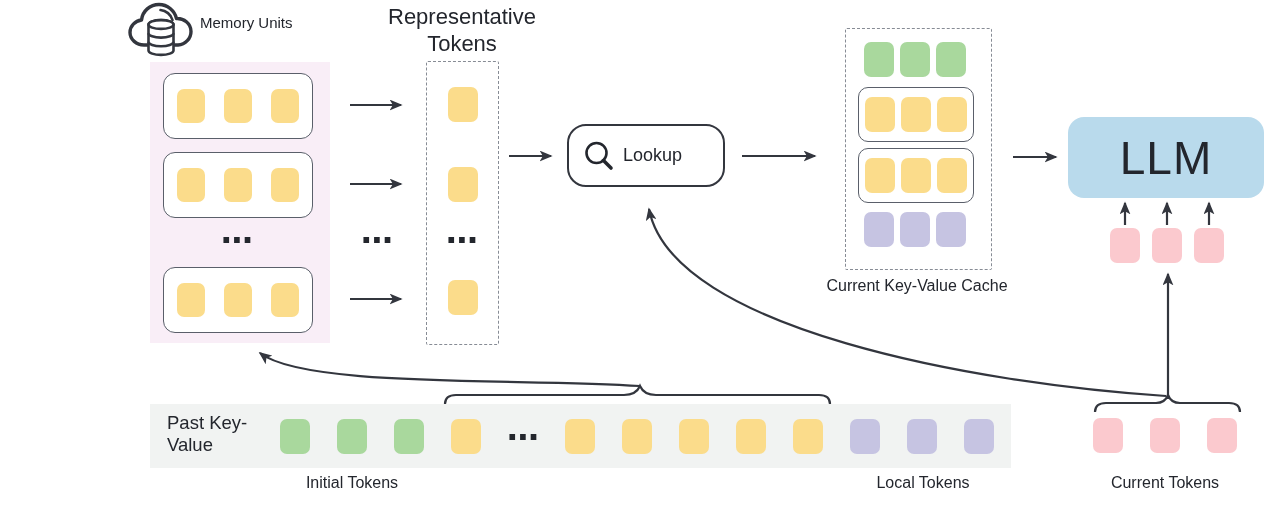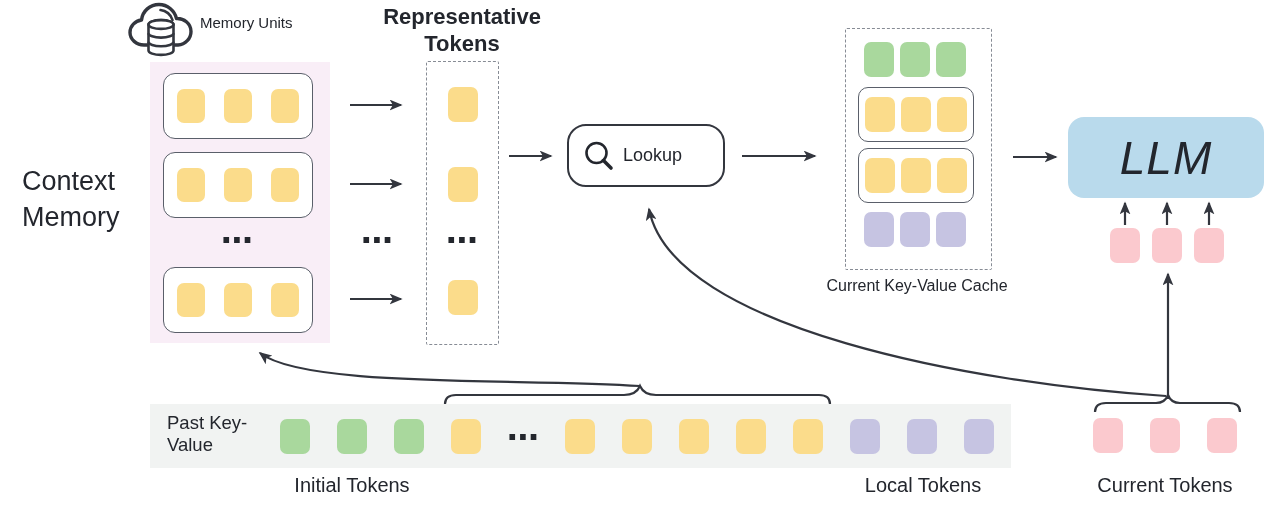--- a/index.html
+++ b/index.html
@@ -10,36 +10,35 @@
   .token{width:28px;height:34px;border-radius:7px;flex:0 0 auto;}
   .token-lg{width:30px;height:35px;border-radius:7px;}
   .flexrow{display:flex;align-items:center;}
   .unit-row{left:163px;width:148px;height:64px;background:#fff;border:1.5px solid var(--box_border);
             border-radius:12px;display:flex;align-items:center;justify-content:center;gap:19px;}
   .dashed-box{border:1.6px dashed var(--dash_border);background:transparent;}
   .cache-plain{left:864px;display:flex;gap:6px;}
   .cache-boxed{left:858px;width:114px;height:53px;background:#fff;border:1.5px solid var(--box_border);
                border-radius:10px;display:flex;align-items:center;justify-content:center;gap:6px;}
   .dots{font-size:32px;font-weight:600;color:var(--text);transform:translate(-50%,-50%);line-height:1;}
-  .caption{font-size:20px;top:474px;white-space:nowrap;}
+  .caption{font-size:16px;top:474px;white-space:nowrap;}
   .big-label{font-size:27px;line-height:36px;}
   svg{display:block;}
   #overlay{position:absolute;left:0;top:0;pointer-events:none;}
   #lookup-btn{left:567px;top:124px;width:158px;height:63px;border:2px solid var(--line);border-radius:19px;
               background:#fff;display:flex;align-items:center;padding-left:15px;gap:9px;box-sizing:border-box;}
   #llm-box{left:1068px;top:117px;width:196px;height:81px;border-radius:16px;
            display:flex;align-items:center;justify-content:center;}
   #llm-box span{font-size:46px;letter-spacing:1px;}
 </style>
 </head>
 <body>
 
 <div id="canvas">
 
-  <div class="abs big-label" style="left:22px;top:163px;width:150px;">Context Memory</div>
 
   <svg class="abs" style="left:127px;top:1px;" width="70" height="58" viewBox="0 0 70 58">
     <path d="M 17 44 C 9.5 44 3 38.5 3 31.5 C 3 25 8 20 14.5 19 C 15.5 10 23 3.5 32 3.5
              C 40.5 3.5 47.5 9.5 49.5 17.5 C 56.5 17 64 22.5 64 30.5 C 64 37.5 58.5 43.5 51 44 L 17 44 Z" fill="#fff" stroke="var(--line)" stroke-width="3.4" stroke-linejoin="round"></path>
     <path d="M 33.5 9 C 39 9.5 44 13.5 45.5 19" fill="none" stroke="var(--line)" stroke-width="2.6" stroke-linecap="round"></path>
     <path d="M 21.5 23.5 L 21.5 49.5 A 12.5 4.4 0 0 0 46.5 49.5 L 46.5 23.5 A 12.5 4.4 0 0 0 21.5 23.5 Z" fill="#fff" stroke="var(--line)" stroke-width="2.6"></path>
     <ellipse cx="34" cy="23.5" rx="12.5" ry="4.4" fill="#fff" stroke="var(--line)" stroke-width="2.6"></ellipse>
     <path d="M 21.5 32.2 A 12.5 4.4 0 0 0 46.5 32.2" fill="none" stroke="var(--line)" stroke-width="2.6"></path>
     <path d="M 21.5 40.8 A 12.5 4.4 0 0 0 46.5 40.8" fill="none" stroke="var(--line)" stroke-width="2.6"></path>
   </svg>
@@ -56,21 +55,21 @@
       <div class="token" style="background: var(--yellow);"></div>
       <div class="token" style="background: var(--yellow);"></div>
     </div>
   <div class="abs unit-row" style="top:267px;">
       <div class="token" style="background: var(--yellow);"></div>
       <div class="token" style="background: var(--yellow);"></div>
       <div class="token" style="background: var(--yellow);"></div>
     </div>
   <div class="abs dots" style="left:237px;top:240px;">⋯</div>
 
-  <div class="abs ctr" style="left:462px;top:3px;width:190px;font-size:22px;line-height:27px;font-weight:bold;">Representative Tokens</div>
+  <div class="abs ctr" style="left:462px;top:3px;width:190px;font-size:22px;line-height:27px;">Representative Tokens</div>
   <div class="abs dashed-box" style="left:426px;top:61px;width:71px;height:282px;border-radius:2px;"></div>
   <div class="abs flexrow" style="left:448px;top:87px;">
       <div class="token token-lg" style="background: var(--yellow);"></div>
     </div>
   <div class="abs flexrow" style="left:448px;top:167px;">
       <div class="token token-lg" style="background: var(--yellow);"></div>
     </div>
   <div class="abs flexrow" style="left:448px;top:280px;">
       <div class="token token-lg" style="background: var(--yellow);"></div>
     </div>
@@ -101,21 +100,21 @@
       <div class="token token-lg" style="background: var(--yellow);"></div>
       <div class="token token-lg" style="background: var(--yellow);"></div>
     </div>
   <div class="abs cache-plain" style="top:212px;">
       <div class="token token-lg" style="background: var(--purple);"></div>
       <div class="token token-lg" style="background: var(--purple);"></div>
       <div class="token token-lg" style="background: var(--purple);"></div>
     </div>
   <div class="abs ctr" style="left:917px;top:272px;width:200px;font-size:16px;line-height:28px;">Current Key-Value Cache</div>
 
-  <div class="abs" id="llm-box" style="background: rgb(185, 218, 236); font-style: italic;">
+  <div class="abs" id="llm-box" style="background: rgb(185, 218, 236);">
     <span>LLM</span>
   </div>
   <div class="abs flexrow" style="left:1110px;top:228px;gap:12px;">
       <div class="token token-lg" style="background: var(--pink);"></div>
       <div class="token token-lg" style="background: var(--pink);"></div>
       <div class="token token-lg" style="background: var(--pink);"></div>
     </div>
 
   <div class="abs" style="left: 150px; top: 404px; width: 861px; height: 64px; background: rgb(241, 243, 242);"></div>
   <div class="abs" style="left:167px;top:412px;width:115px;font-size:18.5px;line-height:22px;">Past Key-Value</div>

